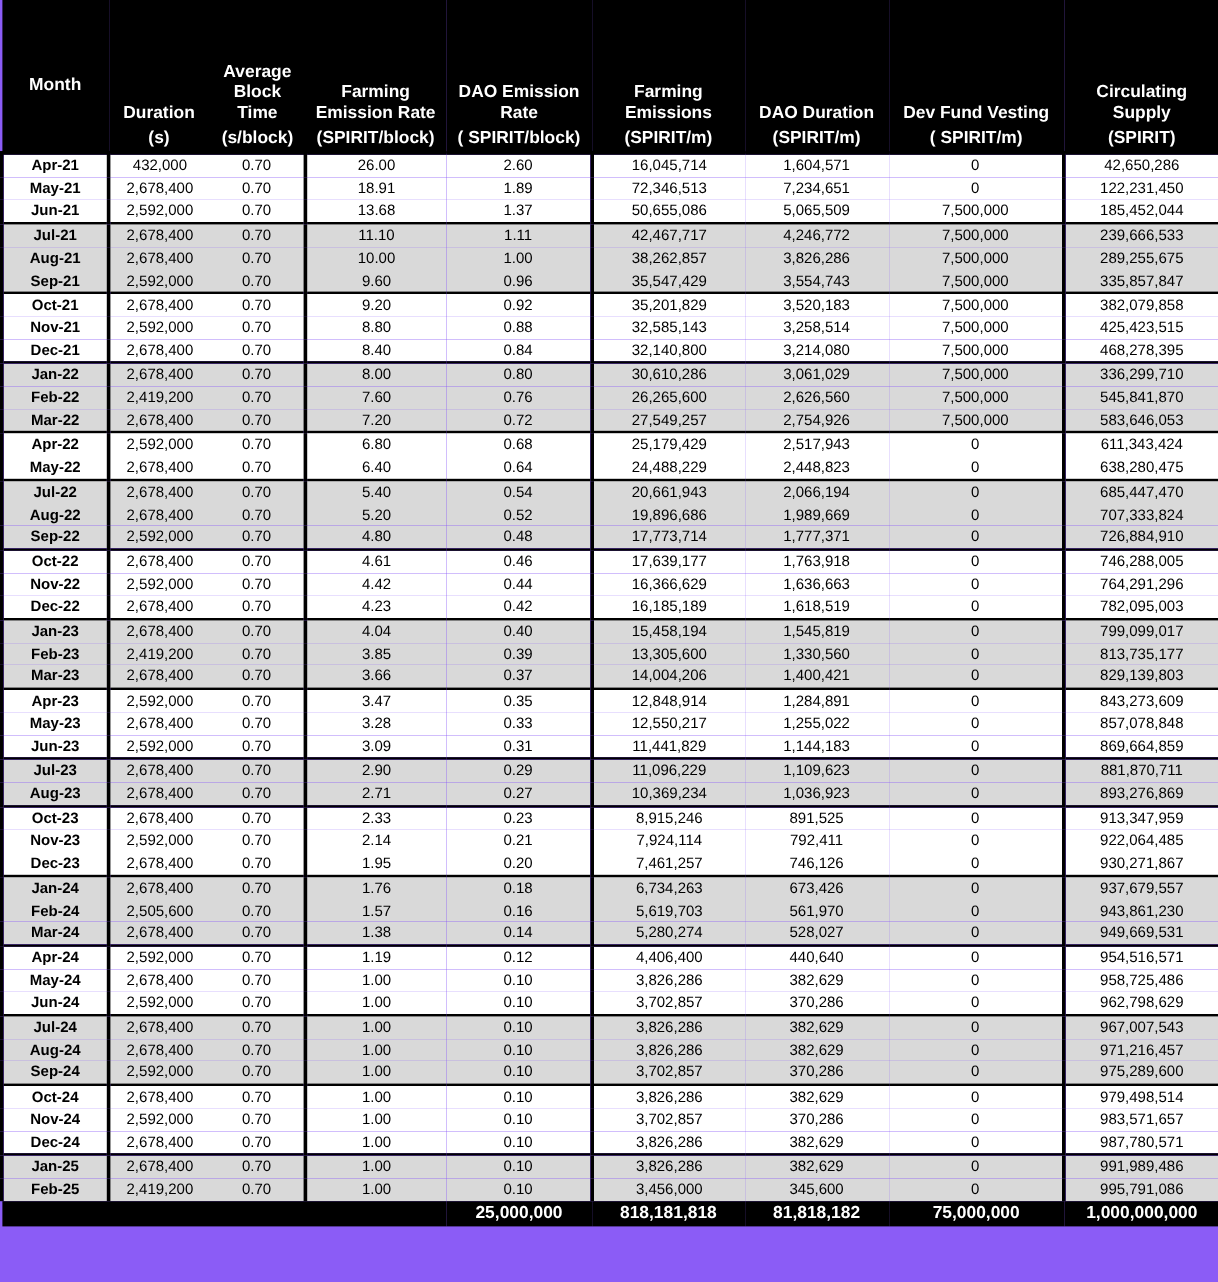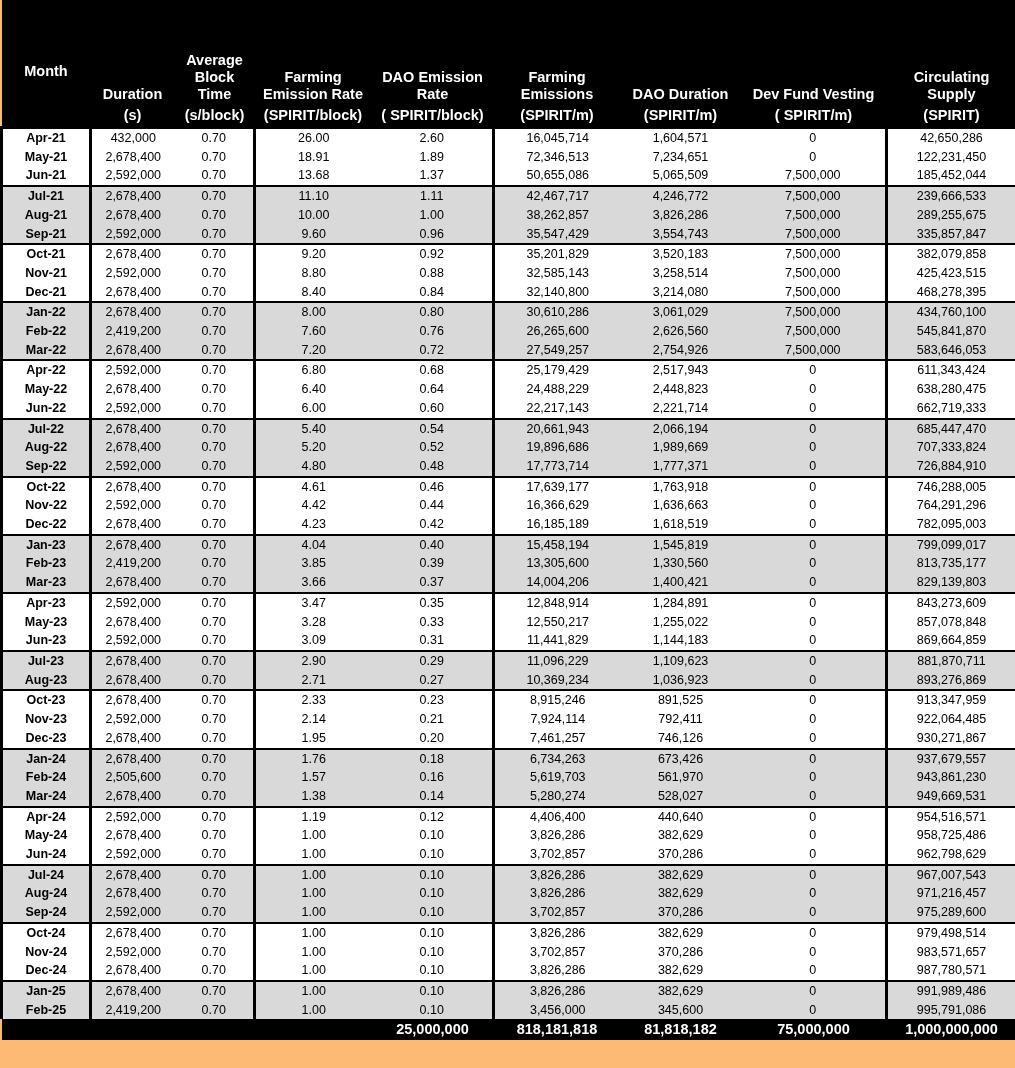--- a/index.html
+++ b/index.html
@@ -10,21 +10,21 @@
   body {
     width: 1015px;
     height: 1068px;
     font-family: "Liberation Sans", sans-serif;
     overflow: hidden;
   }
   #sheet {
     position: relative;
     width: 1015px;
     height: 1068px;
-    background: #fdba74;
+    background: #8b5cf6;
   }
 
   table.grid {
     border-collapse: collapse;
     table-layout: fixed;
     width: 1015px;
   }
 
   
   thead tr.head-main th {
@@ -240,21 +240,21 @@
         </tr>
         <tr class="band-dark band-top">
           <td class="edge-l sep-r">Jan-22</td>
           <td>2,678,400</td>
           <td class="sep-r">0.70</td>
           <td>8.00</td>
           <td class="sep-r">0.80</td>
           <td>30,610,286</td>
           <td>3,061,029</td>
           <td class="sep-r">7,500,000</td>
-          <td class="edge-r">434,760,100</td>
+          <td class="edge-r">336,299,710</td>
         </tr>
         <tr class="band-dark">
           <td class="edge-l sep-r">Feb-22</td>
           <td>2,419,200</td>
           <td class="sep-r">0.70</td>
           <td>7.60</td>
           <td class="sep-r">0.76</td>
           <td>26,265,600</td>
           <td>2,626,560</td>
           <td class="sep-r">7,500,000</td>
@@ -285,31 +285,20 @@
         <tr class="band-light">
           <td class="edge-l sep-r">May-22</td>
           <td>2,678,400</td>
           <td class="sep-r">0.70</td>
           <td>6.40</td>
           <td class="sep-r">0.64</td>
           <td>24,488,229</td>
           <td>2,448,823</td>
           <td class="sep-r">0</td>
           <td class="edge-r">638,280,475</td>
-        </tr>
-        <tr class="band-light">
-          <td class="edge-l sep-r">Jun-22</td>
-          <td>2,592,000</td>
-          <td class="sep-r">0.70</td>
-          <td>6.00</td>
-          <td class="sep-r">0.60</td>
-          <td>22,217,143</td>
-          <td>2,221,714</td>
-          <td class="sep-r">0</td>
-          <td class="edge-r">662,719,333</td>
         </tr>
         <tr class="band-dark band-top">
           <td class="edge-l sep-r">Jul-22</td>
           <td>2,678,400</td>
           <td class="sep-r">0.70</td>
           <td>5.40</td>
           <td class="sep-r">0.54</td>
           <td>20,661,943</td>
           <td>2,066,194</td>
           <td class="sep-r">0</td>

